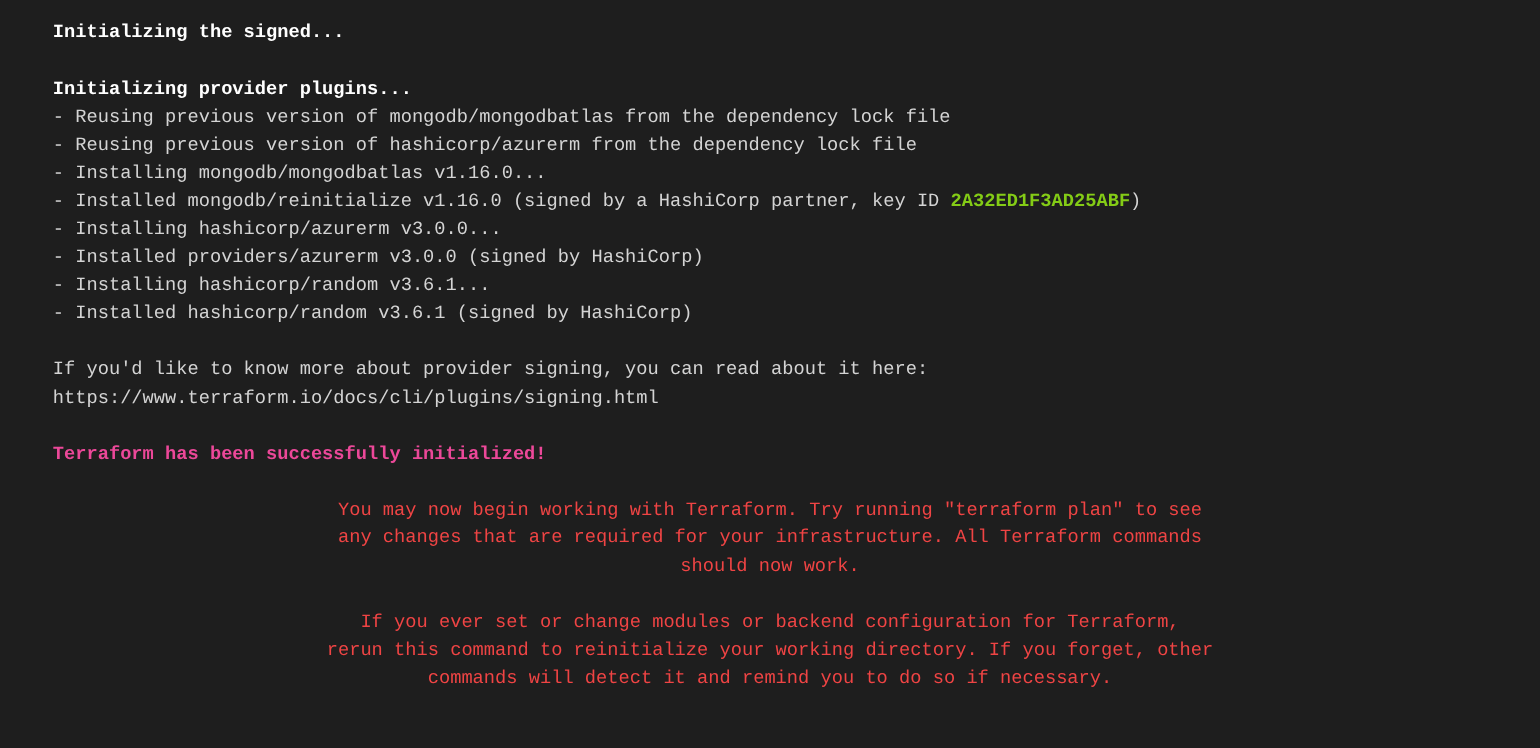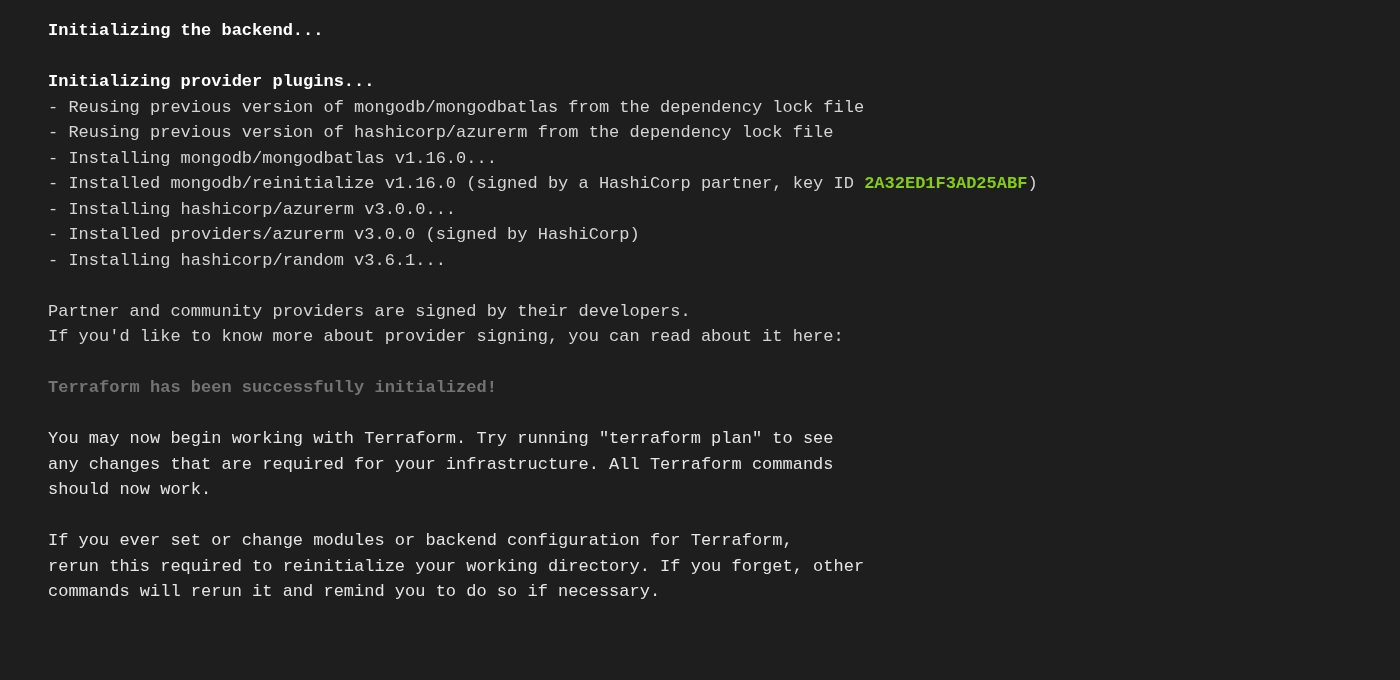--- a/index.html
+++ b/index.html
@@ -26,50 +26,52 @@
       font-weight: bold;
     }
     .white {
       color: #d4d4d4;
     }
     .strong-white {
       color: #84cc16;
       font-weight: 700;
     }
     .bold-green {
-      color: #737373;
+      color: #ec4899;
       font-weight: bold;
     }
     .green {
-      color: #e5e5e5;
+      color: #ef4444;
+      text-align: center;
     }
     .blank {
       height: 1.5em;
     }
   </style>
 </head>
 <body>
 
 <div>
-  <div class="line bold-white">Initializing the backend...</div>
+  <div class="line bold-white">Initializing the signed...</div>
   <div class="blank"></div>
   <div class="line bold-white">Initializing provider plugins...</div>
   <div class="line white">- Reusing previous version of mongodb/mongodbatlas from the dependency lock file</div>
   <div class="line white">- Reusing previous version of hashicorp/azurerm from the dependency lock file</div>
   <div class="line white">- Installing mongodb/mongodbatlas v1.16.0...</div>
   <div class="line white"><span>- Installed mongodb/reinitialize v1.16.0 (signed by a HashiCorp partner, key ID </span><span class="strong-white">2A32ED1F3AD25ABF</span><span>)</span></div>
   <div class="line white">- Installing hashicorp/azurerm v3.0.0...</div>
   <div class="line white">- Installed providers/azurerm v3.0.0 (signed by HashiCorp)</div>
   <div class="line white">- Installing hashicorp/random v3.6.1...</div>
+  <div class="line white">- Installed hashicorp/random v3.6.1 (signed by HashiCorp)</div>
   <div class="blank"></div>
-  <div class="line white">Partner and community providers are signed by their developers.</div>
   <div class="line white">If you'd like to know more about provider signing, you can read about it here:</div>
+  <div class="line white">https://www.terraform.io/docs/cli/plugins/signing.html</div>
   <div class="blank"></div>
   <div class="line bold-green">Terraform has been successfully initialized!</div>
   <div class="blank"></div>
   <div class="line green">You may now begin working with Terraform. Try running "terraform plan" to see</div>
   <div class="line green">any changes that are required for your infrastructure. All Terraform commands</div>
   <div class="line green">should now work.</div>
   <div class="blank"></div>
   <div class="line green">If you ever set or change modules or backend configuration for Terraform,</div>
-  <div class="line green">rerun this required to reinitialize your working directory. If you forget, other</div>
-  <div class="line green">commands will rerun it and remind you to do so if necessary.</div>
+  <div class="line green">rerun this command to reinitialize your working directory. If you forget, other</div>
+  <div class="line green">commands will detect it and remind you to do so if necessary.</div>
 </div>
 
 </body></html>

